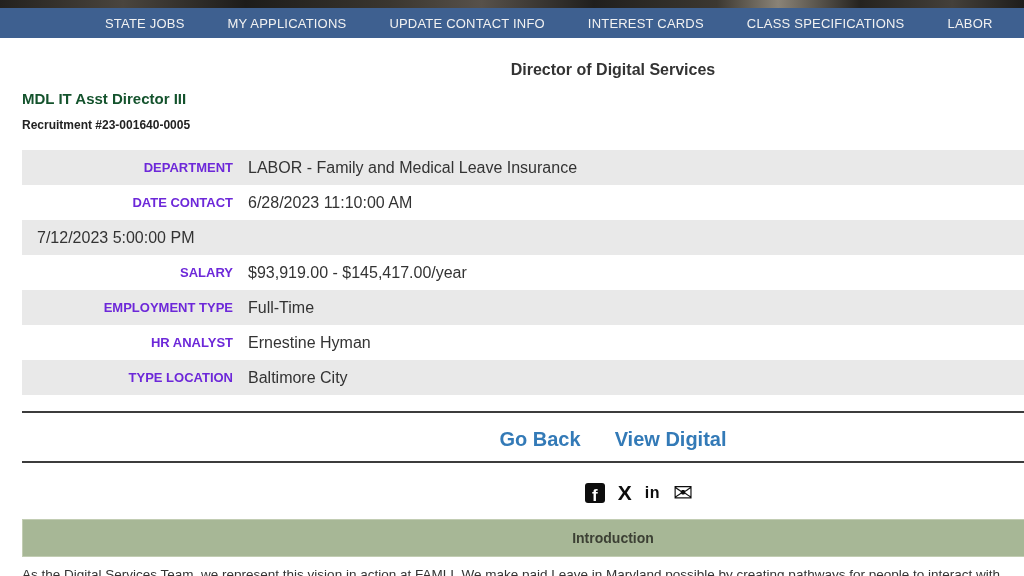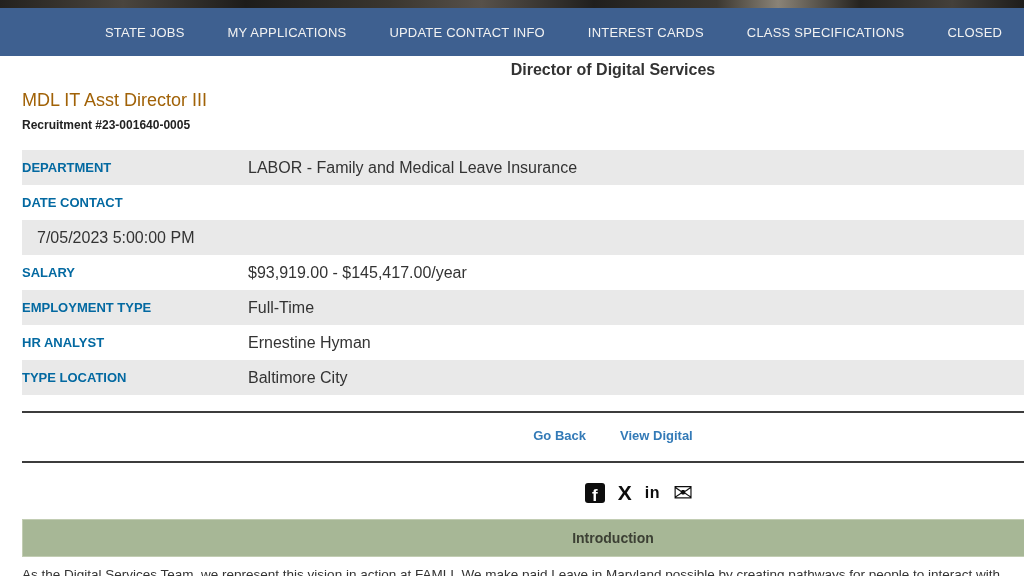--- a/index.html
+++ b/index.html
@@ -8,62 +8,62 @@
     background:#ffffff;
     font-family:"Liberation Sans", sans-serif;
     -webkit-font-smoothing:antialiased;
   }
   
   .top-strip {
     position:absolute; top:0; left:0; width:1024px; height:8px;
     background:linear-gradient(90deg,#23211e 0%,#4a453e 12%,#1d1c1a 24%,#3a362f 38%,#57514a 47%,#201f1d 58%,#3c3831 70%,#8a8377 76%,#25231f 84%,#44403a 93%,#1e1d1b 100%);
   }
   .navbar {
-    position:absolute; top:8px; left:0; width:1024px; height:48px;
+    position:absolute; top:8px; left:0; width:1024px; height:30px;
     background:#3e6090;
     display:flex; align-items:center;
     padding-left:105px; gap:43px; box-sizing:border-box;
     white-space:nowrap; overflow:hidden;
   }
   .nav-item {
     color:#f2f2f2; font-size:13px; letter-spacing:0.2px; cursor:pointer;
     flex:0 0 auto;
   }
   .content { position:absolute; left:22px; top:46px; width:1182px; }
   .page-title {
     position:absolute; top:15px; left:0; width:100%;
     text-align:center; font-size:16px; font-weight:bold; color:#333;
   }
   .job-title {
     position:absolute; top:44px; left:0;
-    font-size:18px; font-weight:normal; color:#a16207;
+    font-size:15px; font-weight:bold; color:#14532d;
   }
   .recruitment {
     position:absolute; top:72px; left:0;
     font-size:12px; font-weight:bold; color:#222;
   }
   .details { position:absolute; top:104px; left:0; width:100%; }
   .detail-row { display:flex; height:35px; line-height:35px; background:#fff; }
   .detail-row.stripe { background:#e9e9e9; }
   .detail-label {
-    width:211px; text-align:left; font-size:13px; font-weight:bold; color:#0369a1;
+    width:211px; text-align:right; font-size:13px; font-weight:bold; color:#6d28d9;
     flex:0 0 auto;
   }
   .detail-value { padding-left:15px; font-size:16px; color:#333; }
   .rule {
     position:absolute; left:0; width:100%; height:2px; background:#3c3c3c;
   }
   .rule-1 { top:365px; }
   .rule-2 { top:415px; }
   .links-row {
     position:absolute; top:382px; left:0; width:100%;
     display:flex; justify-content:center; gap:34px;
   }
   .action-link {
-    font-size:13px; font-weight:bold; color:#337ab7; cursor:pointer;text-align:right;
+    font-size:20px; font-weight:bold; color:#337ab7; cursor:pointer;text-align:right;
   }
   .share-row {
     position:absolute; top:434px; left:26px; width:100%;
     display:flex; justify-content:center; align-items:center; gap:13px;
     height:26px; color:#0d0d0d;
   }
   .icon { cursor:pointer; display:flex; align-items:center; justify-content:center; }
   .fb-icon {
     width:20px; height:20px; background:#0d0d0d; border-radius:3px;
     color:#fff; font-size:17px; font-weight:bold;
@@ -88,39 +88,40 @@
 <body>
 
 <div class="top-strip"></div>
 
 <div class="navbar">
   <div class="nav-item">STATE JOBS</div>
   <div class="nav-item">MY APPLICATIONS</div>
   <div class="nav-item">UPDATE CONTACT INFO</div>
   <div class="nav-item">INTEREST CARDS</div>
   <div class="nav-item">CLASS SPECIFICATIONS</div>
-  <div class="nav-item">CLOSED</div>
+  <div class="nav-item">LABOR</div>
 </div>
 
 <div class="content">
 
   <div class="page-title">Director of Digital Services</div>
   <div class="job-title">MDL IT Asst Director III</div>
   <div class="recruitment">Recruitment #23-001640-0005</div>
 
   <div class="details">
     <div class="detail-row stripe">
       <div class="detail-label">DEPARTMENT</div>
       <div class="detail-value">LABOR - Family and Medical Leave Insurance</div>
     </div>
     <div class="detail-row">
       <div class="detail-label">DATE CONTACT</div>
+      <div class="detail-value">6/28/2023 11:10:00 AM</div>
     </div>
     <div class="detail-row stripe">
-      <div class="detail-value">7/05/2023 5:00:00 PM</div>
+      <div class="detail-value">7/12/2023 5:00:00 PM</div>
     </div>
     <div class="detail-row">
       <div class="detail-label">SALARY</div>
       <div class="detail-value">$93,919.00 - $145,417.00/year</div>
     </div>
     <div class="detail-row stripe">
       <div class="detail-label">EMPLOYMENT TYPE</div>
       <div class="detail-value">Full-Time</div>
     </div>
     <div class="detail-row">

